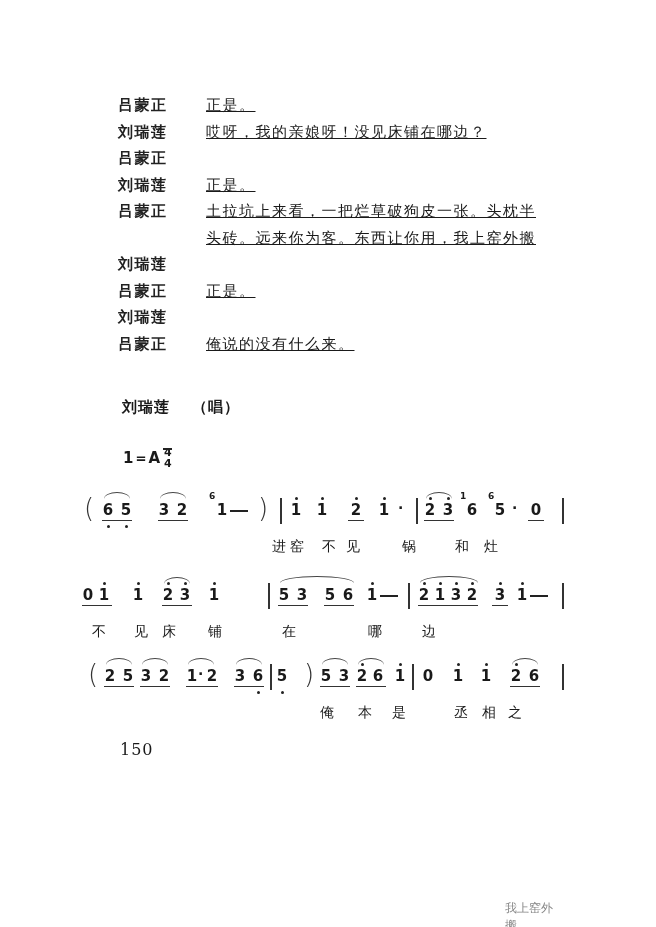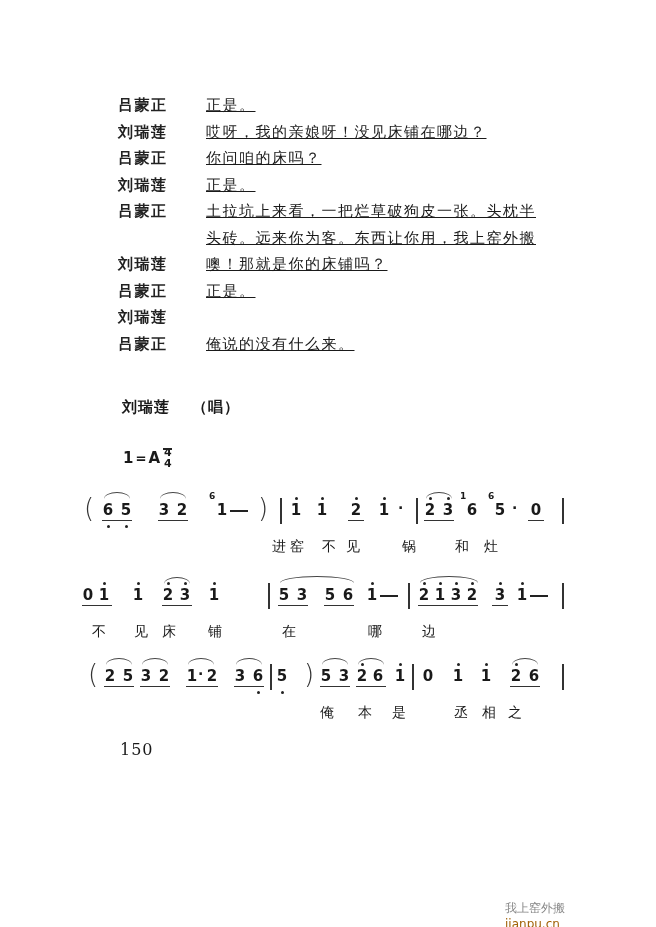--- a/index.html
+++ b/index.html
@@ -1,18 +1,18 @@
 <!DOCTYPE html>
 <html><head>
 <meta charset="utf-8">
 <style>
   html,body{margin:0;padding:0;background:#ffffff;}
   body{width:656px;height:927px;position:relative;overflow:hidden;color:#1a1a1a;
        font-family:"DejaVu Serif","Liberation Serif",serif;}
-  .page{position:absolute;left:0;top:0;width:533px;height:927px;padding-left:44px;}
+  .page{position:absolute;left:0;top:0;width:533px;height:927px;}
 
   
   .dialogue{position:absolute;left:118px;top:92px;width:480px;}
   .line{display:flex;font-size:15px;line-height:26.5px;letter-spacing:1.5px;}
   .speaker{width:88px;flex:none;font-weight:bold;color:#222;}
   .speech{flex:1;}
   .speech div{white-space:nowrap;text-decoration:underline;}
 
   .sing-head{position:absolute;left:122px;top:398px;font-size:15px;font-weight:bold;letter-spacing:1px;}
   .sing-head .paren{margin-left:22px;font-weight:bold;}
@@ -54,42 +54,36 @@
         </span>
     </div>
     <div class="line">
       <span class="speaker">刘瑞莲</span>
       <span class="speech">
           <div>哎呀，我的亲娘呀！没见床铺在哪边？</div>
         </span>
     </div>
     <div class="line">
       <span class="speaker">吕蒙正</span>
-      <span class="speech">
-          <div>你问咱的床吗？</div>
-        </span>
     </div>
     <div class="line">
       <span class="speaker">刘瑞莲</span>
       <span class="speech">
           <div>正是。</div>
         </span>
     </div>
     <div class="line">
       <span class="speaker">吕蒙正</span>
       <span class="speech">
         <div>土拉坑上来看，一把烂草破狗皮一张。头枕半</div>
         <div>头砖。远来你为客。东西让你用，我上窑外搬</div>
       </span>
     </div>
     <div class="line">
       <span class="speaker">刘瑞莲</span>
-      <span class="speech">
-          <div>噢！那就是你的床铺吗？</div>
-        </span>
     </div>
     <div class="line">
       <span class="speaker">吕蒙正</span>
       <span class="speech">
           <div>正是。</div>
         </span>
     </div>
     <div class="line">
       <span class="speaker">刘瑞莲</span>
     </div>

